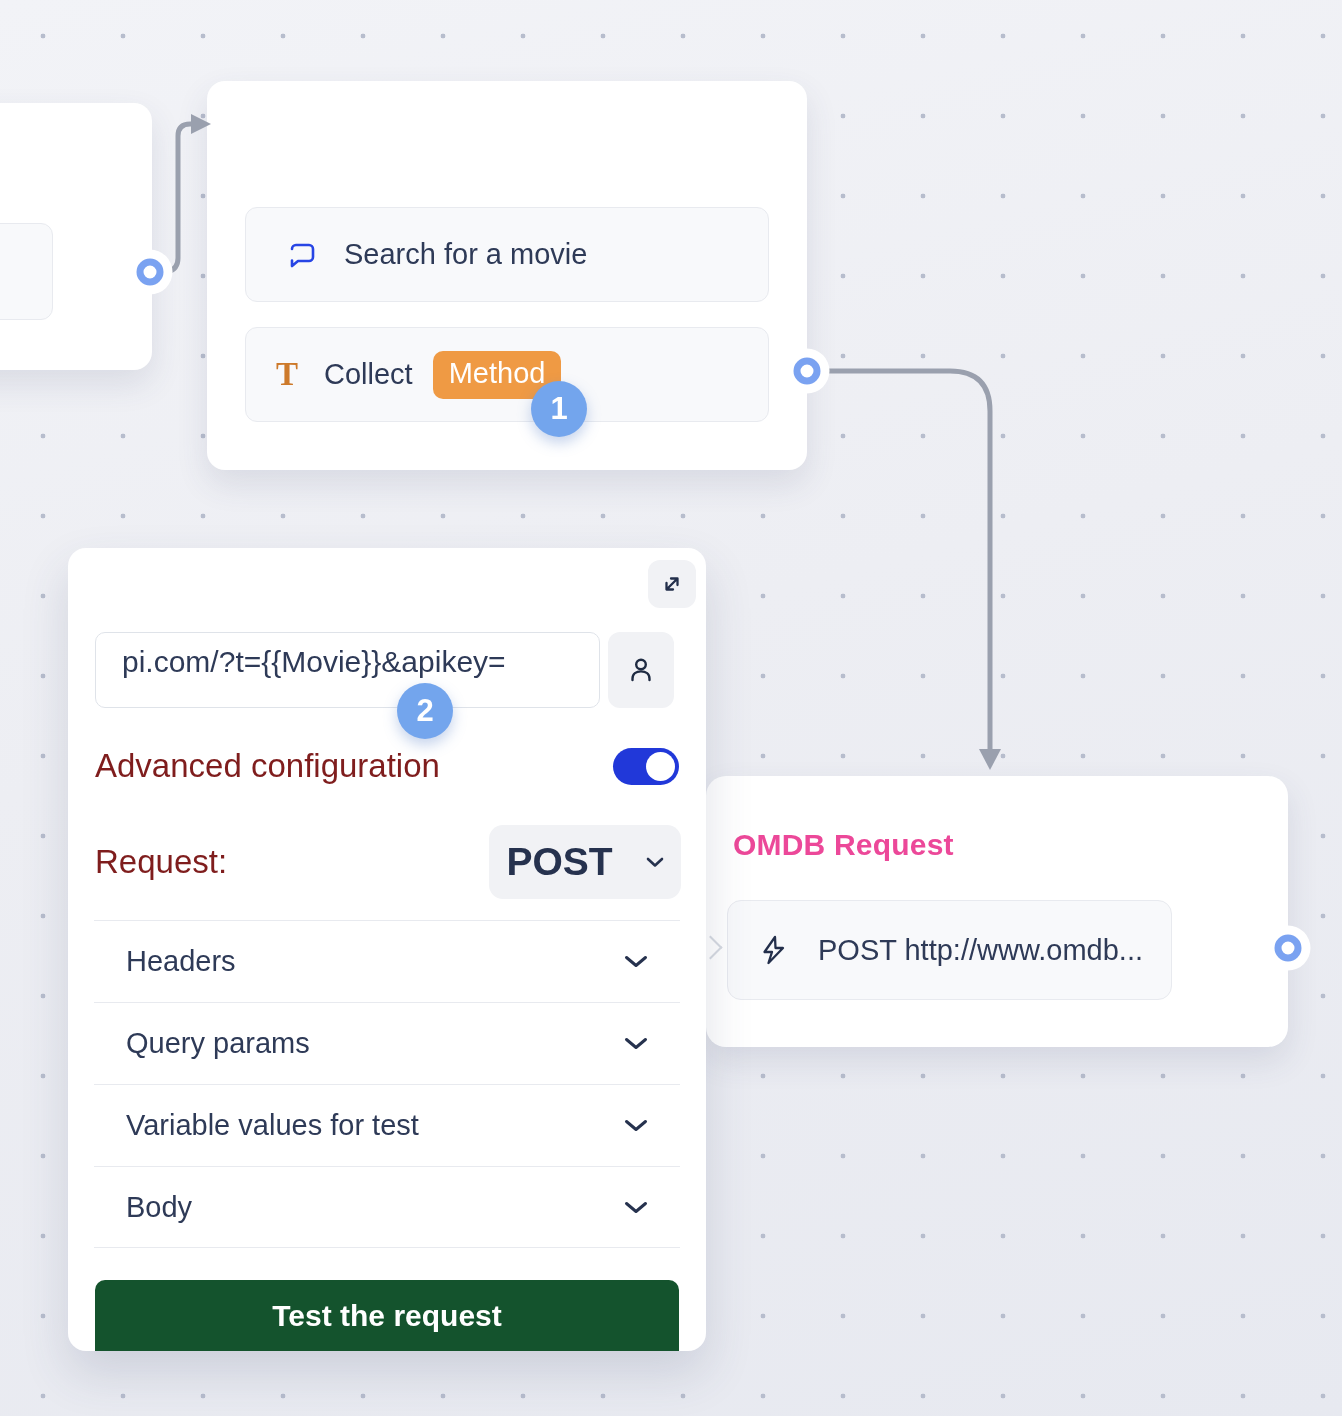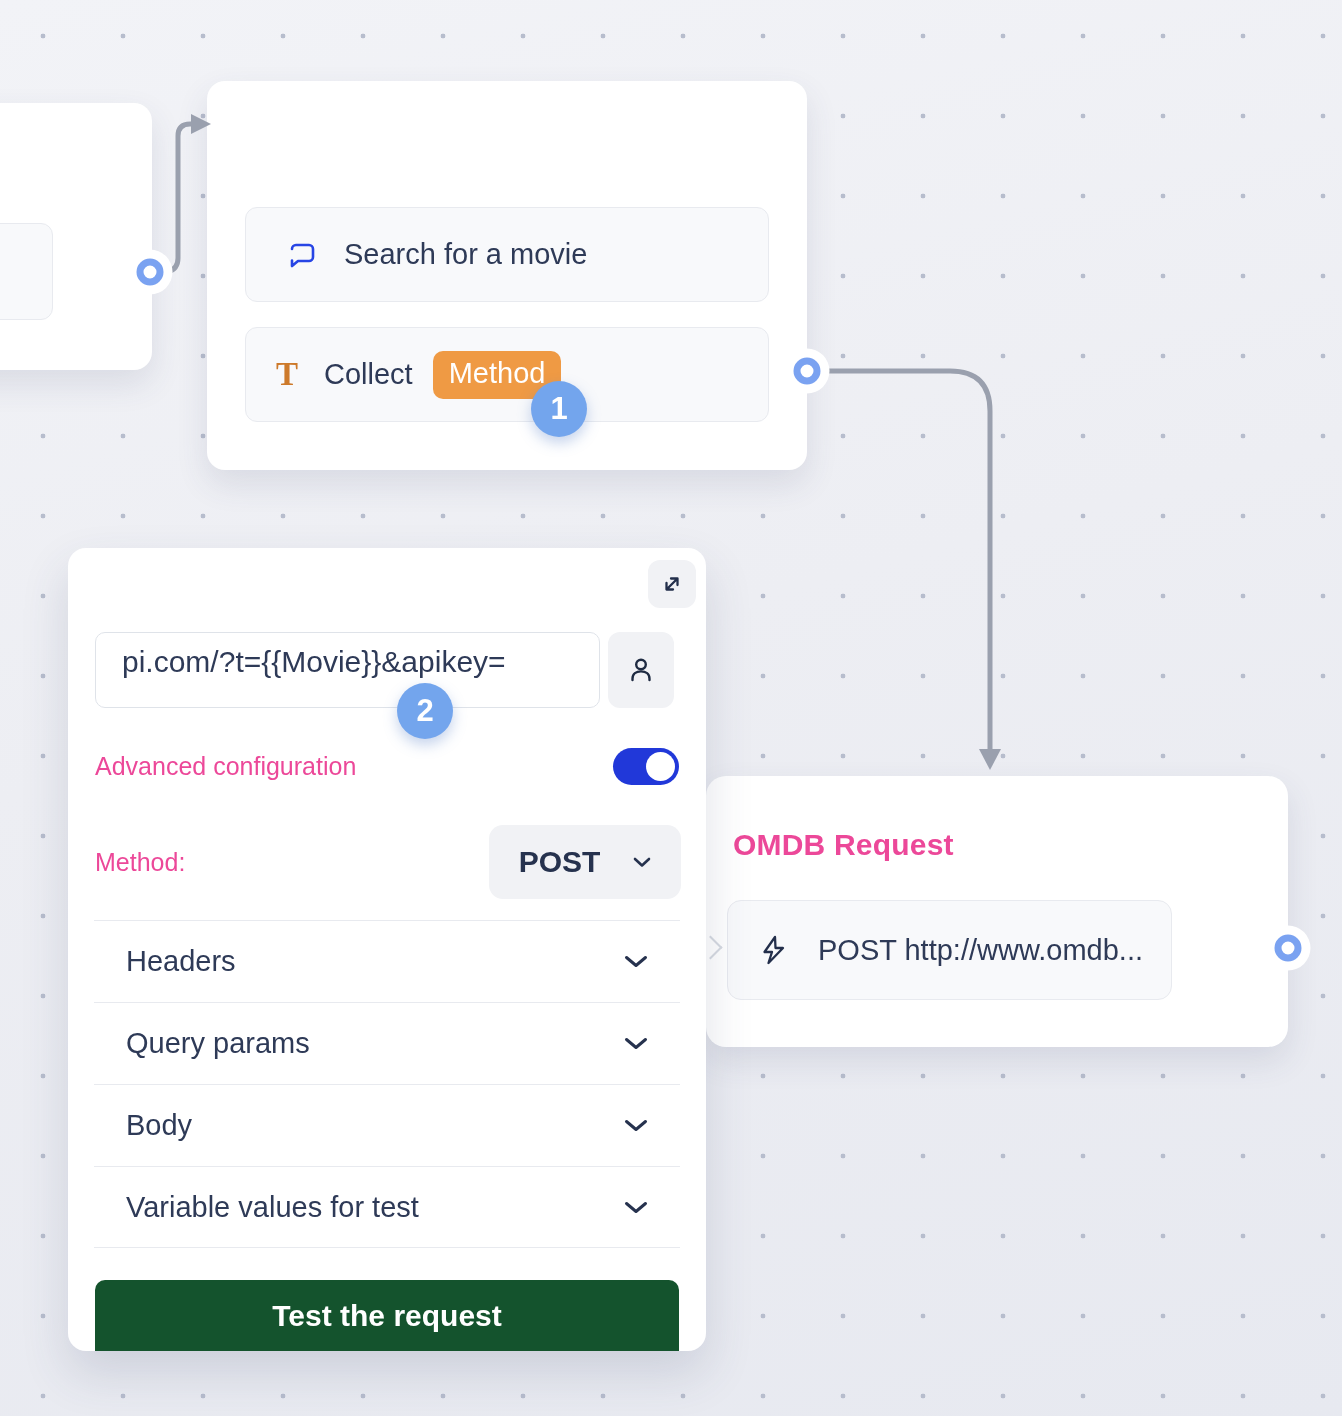--- a/index.html
+++ b/index.html
@@ -77,29 +77,29 @@
   .url-input {
     position:absolute; left:27px; top:84px; width:505px; height:76px;
     border:1.5px solid #dfe3e9; border-radius:10px; background:#fff;
     font-family:"Liberation Sans", sans-serif; font-size:30px; color:#2e3a57;
     padding:0 8px 16px 26px; outline:none; white-space:nowrap; overflow:hidden;
     display:flex; align-items:center;
   }
   .person-btn { left:540px; top:84px; width:66px; height:76px; }
   .adv-row { position:absolute; left:27px; right:27px; top:196px; height:44px;
     display:flex; align-items:center; justify-content:space-between; }
-  .panel-label { font-size:25px; color:#ec4899; }
+  .panel-label { font-size:33px; color:#7f1d1d; }
   .toggle { position:relative; width:66px; height:37px; border-radius:19px; background:#2138d9; cursor:pointer; }
   .toggle .knob { position:absolute; right:4px; top:4px; width:29px; height:29px; border-radius:50%; background:#fff; }
   .method-row { position:absolute; left:27px; right:25px; top:277px; height:74px;
     display:flex; align-items:center; justify-content:space-between; }
   .method-btn {
     width:192px; height:74px; background:#f1f2f5; border:none; border-radius:14px;
     display:flex; align-items:center; justify-content:center; gap:33px;
-    font-family:"Liberation Sans", sans-serif; font-size:30px; font-weight:600; color:#26324e; cursor:pointer;
+    font-family:"Liberation Sans", sans-serif; font-size:39px; font-weight:600; color:#26324e; cursor:pointer;
   }
   .sections { position:absolute; left:26px; right:26px; top:372px; }
   .section {
     height:82px; border-top:1.5px solid #e8eaef;
     display:flex; align-items:center; justify-content:space-between;
     padding:0 32px; cursor:pointer;
   }
   .section:last-child { border-bottom:1.5px solid #e8eaef; }
   .section-label { font-size:29px; color:#2e3a57; }
   .test-btn {
@@ -174,21 +174,21 @@
     </button>
 
     <div class="adv-row">
       <span class="panel-label">Advanced configuration</span>
       <div class="toggle">
         <div class="knob"></div>
       </div>
     </div>
 
     <div class="method-row">
-      <span class="panel-label">Method:</span>
+      <span class="panel-label">Request:</span>
       <button class="method-btn">
         <span>POST</span>
         <svg class="ic" width="18" height="11" viewBox="0 0 18 11">
           <polyline points="2,2 9,8.5 16,2" fill="none" stroke="#26324e" stroke-width="2.6" stroke-linecap="round" stroke-linejoin="round"></polyline>
         </svg>
       </button>
     </div>
 
     <div class="sections">
       <div class="section">
@@ -197,27 +197,27 @@
           <polyline points="2.5,2.5 12,10.5 21.5,2.5" fill="none" stroke="#26324e" stroke-width="3" stroke-linecap="round" stroke-linejoin="round"></polyline>
         </svg>
       </div>
       <div class="section">
         <span class="section-label">Query params</span>
         <svg class="ic" width="24" height="13" viewBox="0 0 24 13">
           <polyline points="2.5,2.5 12,10.5 21.5,2.5" fill="none" stroke="#26324e" stroke-width="3" stroke-linecap="round" stroke-linejoin="round"></polyline>
         </svg>
       </div>
       <div class="section">
+        <span class="section-label">Variable values for test</span>
+        <svg class="ic" width="24" height="13" viewBox="0 0 24 13">
+          <polyline points="2.5,2.5 12,10.5 21.5,2.5" fill="none" stroke="#26324e" stroke-width="3" stroke-linecap="round" stroke-linejoin="round"></polyline>
+        </svg>
+      </div>
+      <div class="section">
         <span class="section-label">Body</span>
-        <svg class="ic" width="24" height="13" viewBox="0 0 24 13">
-          <polyline points="2.5,2.5 12,10.5 21.5,2.5" fill="none" stroke="#26324e" stroke-width="3" stroke-linecap="round" stroke-linejoin="round"></polyline>
-        </svg>
-      </div>
-      <div class="section">
-        <span class="section-label">Variable values for test</span>
         <svg class="ic" width="24" height="13" viewBox="0 0 24 13">
           <polyline points="2.5,2.5 12,10.5 21.5,2.5" fill="none" stroke="#26324e" stroke-width="3" stroke-linecap="round" stroke-linejoin="round"></polyline>
         </svg>
       </div>
     </div>
 
     <button class="test-btn">Test the request</button>
   </div>
   <div class="badge badge-2">2</div>
 </div>

